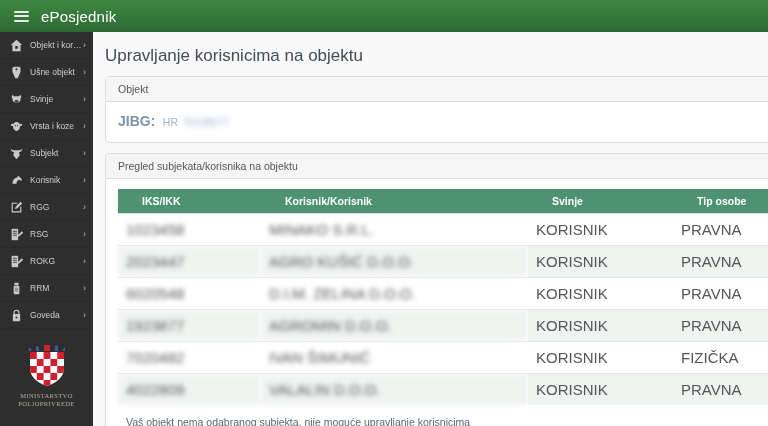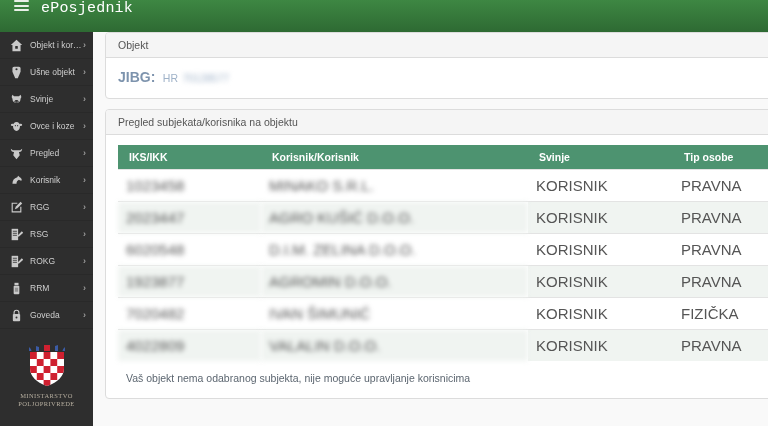--- a/index.html
+++ b/index.html
@@ -1,21 +1,21 @@
 <!DOCTYPE html>
 <html><head>
 <meta charset="utf-8">
 <style>
   * { margin:0; padding:0; box-sizing:border-box; }
   html,body { width:768px; height:426px; overflow:hidden; }
   body { font-family:"Liberation Sans", sans-serif; background:#f9f9f9; position:relative; }
 
   
   .topbar { position:absolute; top:0; left:0; width:768px; height:32px;
-    background:linear-gradient(#3e8743,#2e6a33); display:flex; align-items:flex-start; z-index:5;font-family:Liberation Mono, monospace; }
+    background:linear-gradient(#3e8743,#2e6a33); display:flex; align-items:center; z-index:5; }
   .hamburger { width:15px; margin-left:14px; display:inline-flex; flex-direction:column; gap:2.5px; cursor:pointer; }
   .hamburger i { display:block; height:2px; background:#e9f0e9; border-radius:1px; }
   .brand { color:#ffffff; font-size:15px; margin-left:12px; letter-spacing:.2px; cursor:pointer; }
 
   
   .sidebar { position:absolute; top:32px; left:0; width:93px; height:394px;
     background:#2e2e2e; z-index:4; }
   .nav-item { height:27px; display:flex; align-items:center; padding:0 7px 0 10px;
     border-bottom:1px solid #292929; cursor:pointer; }
   .nav-icon { width:13px; height:13px; flex:0 0 13px; display:inline-flex; }
@@ -40,21 +40,21 @@
     font-size:10.5px; color:#555; }
   .panel-body { padding:10px 12px 12px; }
 
   .jibg-label { font-size:14px; font-weight:bold; color:#7d93ad; }
   .jibg-prefix { font-size:10.5px; color:#9fb2c8; margin-left:3px;margin-top:32px; }
   .redacted { filter:blur(2.5px); user-select:none; }
   .jibg-value { font-size:10.5px; color:#9fb2c8; }
 
   table.subjects { width:656px; border-collapse:collapse; table-layout:fixed; }
   table.subjects th { background:#4d9370; color:#ffffff; font-size:10.5px; font-weight:bold;
-    text-align:left; padding:6px 11px; }
+    text-align:left; padding:6px 24px; }
   table.subjects col.c1 { width:143px; } table.subjects col.c2 { width:267px; }
   table.subjects col.c3 { width:145px; } table.subjects col.c4 { width:101px; }
   table.subjects td { font-size:15px; color:#555; padding:7px 8px; border-top:1px solid #e3e3e3;
     white-space:nowrap; overflow:hidden; }
   table.subjects tr:nth-child(even) td { background:#f0f4f1; }
   td.link { color:#8fa6c5; cursor:pointer; }
 
   .note { margin:11px 0 2px 8px; font-size:10.5px; color:#5c6670; }
 </style>
 </head>
@@ -105,30 +105,30 @@
   <div class="nav-item">
     <span class="nav-icon">
       <svg viewBox="0 0 16 16">
           <ellipse cx="3" cy="6" rx="2" ry="1.4" fill="#c9c9c9"></ellipse>
           <ellipse cx="13" cy="6" rx="2" ry="1.4" fill="#c9c9c9"></ellipse>
           <path fill="#c9c9c9" d="M8 2.5c2.8 0 4.3 2.2 4.3 5 0 3.4-1.9 6-4.3 6S3.7 10.9 3.7 7.5c0-2.8 1.5-5 4.3-5z"></path>
           <circle cx="6.6" cy="7" r=".7" fill="#2e2e2e"></circle>
           <circle cx="9.4" cy="7" r=".7" fill="#2e2e2e"></circle>
         </svg>
     </span>
-    <span class="nav-label">Ovce i koze</span>
+    <span class="nav-label">Vrsta i koze</span>
     <span class="nav-chevron">›</span>
   </div>
   <div class="nav-item">
     <span class="nav-icon">
       <svg viewBox="0 0 16 16">
           <path fill="#c9c9c9" d="M1 2c0 2.5 1.6 4 3.5 4h7C13.4 6 15 4.5 15 2l-2.5 2h-9zM5 6h6l1 4-4 5-4-5z"></path>
         </svg>
     </span>
-    <span class="nav-label">Pregled</span>
+    <span class="nav-label">Subjekt</span>
     <span class="nav-chevron">›</span>
   </div>
   <div class="nav-item">
     <span class="nav-icon">
       <svg viewBox="0 0 16 16">
           <path fill="#c9c9c9" d="M3 12c0-4 2-7 6-8l1-2 2 2c1.5.5 2.5 2 2.5 4h-2L11 7c-2 1-3 2.5-3 5z"></path>
         </svg>
     </span>
     <span class="nav-label">Korisnik</span>
     <span class="nav-chevron">›</span>
@@ -220,20 +220,21 @@
       </g>
     </svg>
     <div class="ministry-text">
       <div>MINISTARSTVO</div>
       <div>POLJOPRIVREDE</div>
     </div>
   </div>
 </nav>
 
 <main class="main">
+  <h1 class="page-title">Upravljanje korisnicima na objektu</h1>
 
   <section class="panel">
     <div class="panel-heading">Objekt</div>
     <div class="panel-body">
       <span class="jibg-label">JIBG:</span>
       <span class="jibg-prefix">HR</span>
       <span class="jibg-value redacted">70128577</span>
     </div>
   </section>
 

